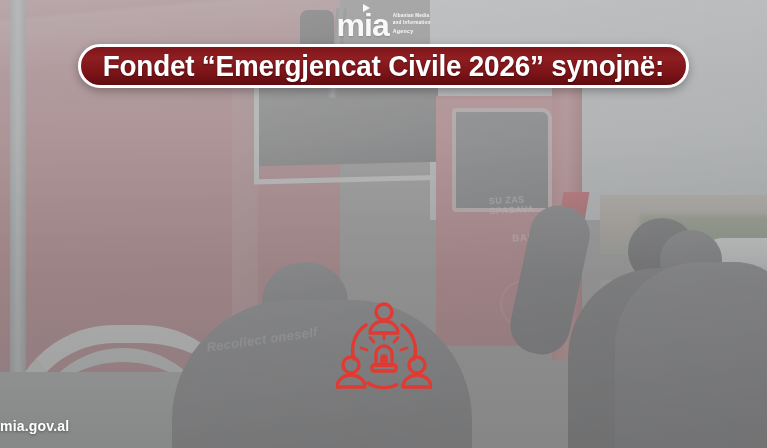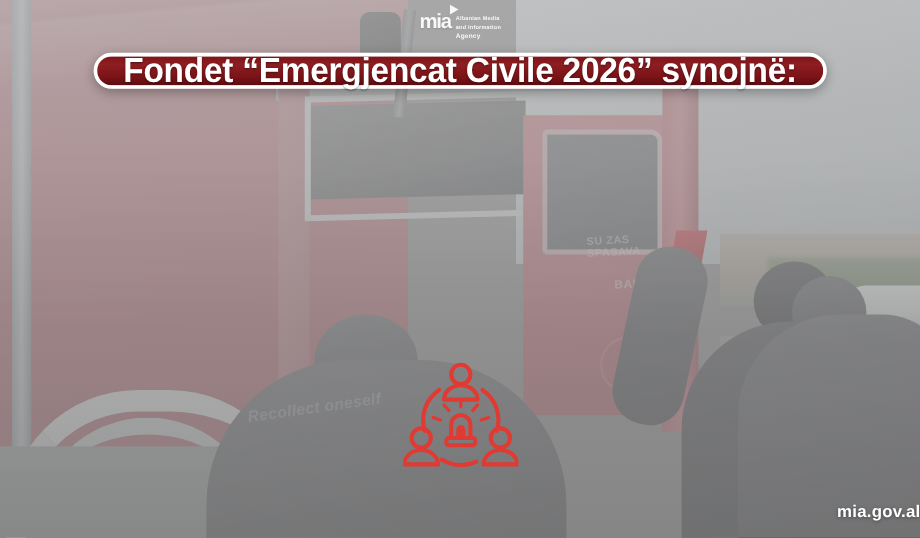--- a/index.html
+++ b/index.html
@@ -242,21 +242,21 @@
   .logo {
     position: absolute;
     left: 0; right: 0; top: 9px;
     display: flex;
     justify-content: center;
     align-items: flex-start;
     gap: 4px;
     opacity: .92;
   }
   .logo-mark {
-    font-size: 17px;
+    font-size: 32px;
     font-weight: bold;
     color: #ffffff;
     letter-spacing: -1px;
     line-height: 1;
     position: relative;
     text-shadow: 0 1px 2px rgba(0,0,0,.18);
   }
   .logo-dot {
     position: absolute;
     left: 26px; top: -5px;
@@ -276,21 +276,21 @@
     white-space: nowrap;
   }
   .logo-sub b { font-size: 5.4px; }
 
   
   .title-plate {
     position: absolute;
     left: 78px;
     top: 44px;
     width: 611px;
-    height: 30px;
+    height: 44px;
     box-sizing: border-box;
     background: linear-gradient(180deg, #7d1519 0%, #8e1e22 28%, #7a1317 72%, #5e0d11 100%);
     border: 3px solid #ffffff;
     border-radius: 26px;
     display: flex;
     align-items: center;
     justify-content: center;
     box-shadow: 0 3px 10px rgba(0,0,0,.30);
   }
   .title-text {
@@ -330,21 +330,21 @@
     transform: translateX(-50%);
     width: 96px;
     height: 98px;
   }
 
   
   .footer-url {
     position: absolute;
     left: 0; right: 0;
     bottom: 14px;
-    text-align: right;
+    text-align: left;
     color: #ffffff;
     font-size: 14px;
     font-weight: bold;
     letter-spacing: .2px;
     text-shadow: 0 1px 3px rgba(0,0,0,.4);
   }
 </style>
 </head>
 <body>
 

